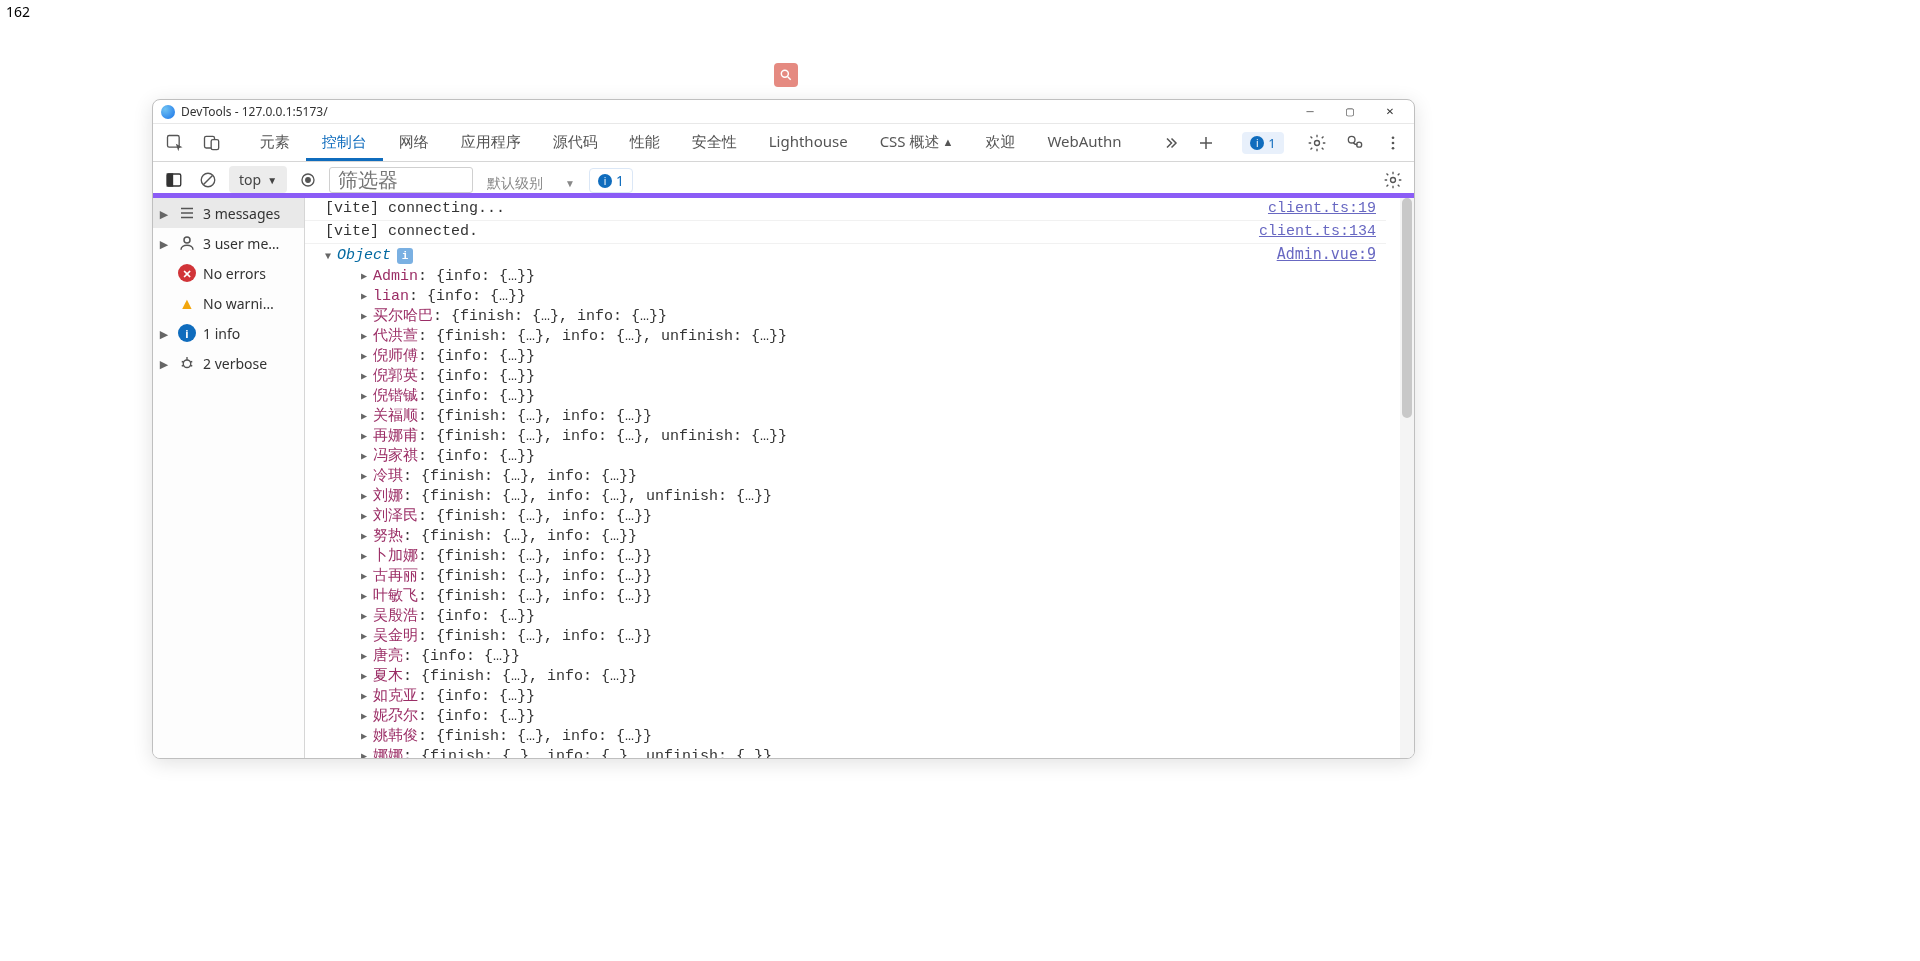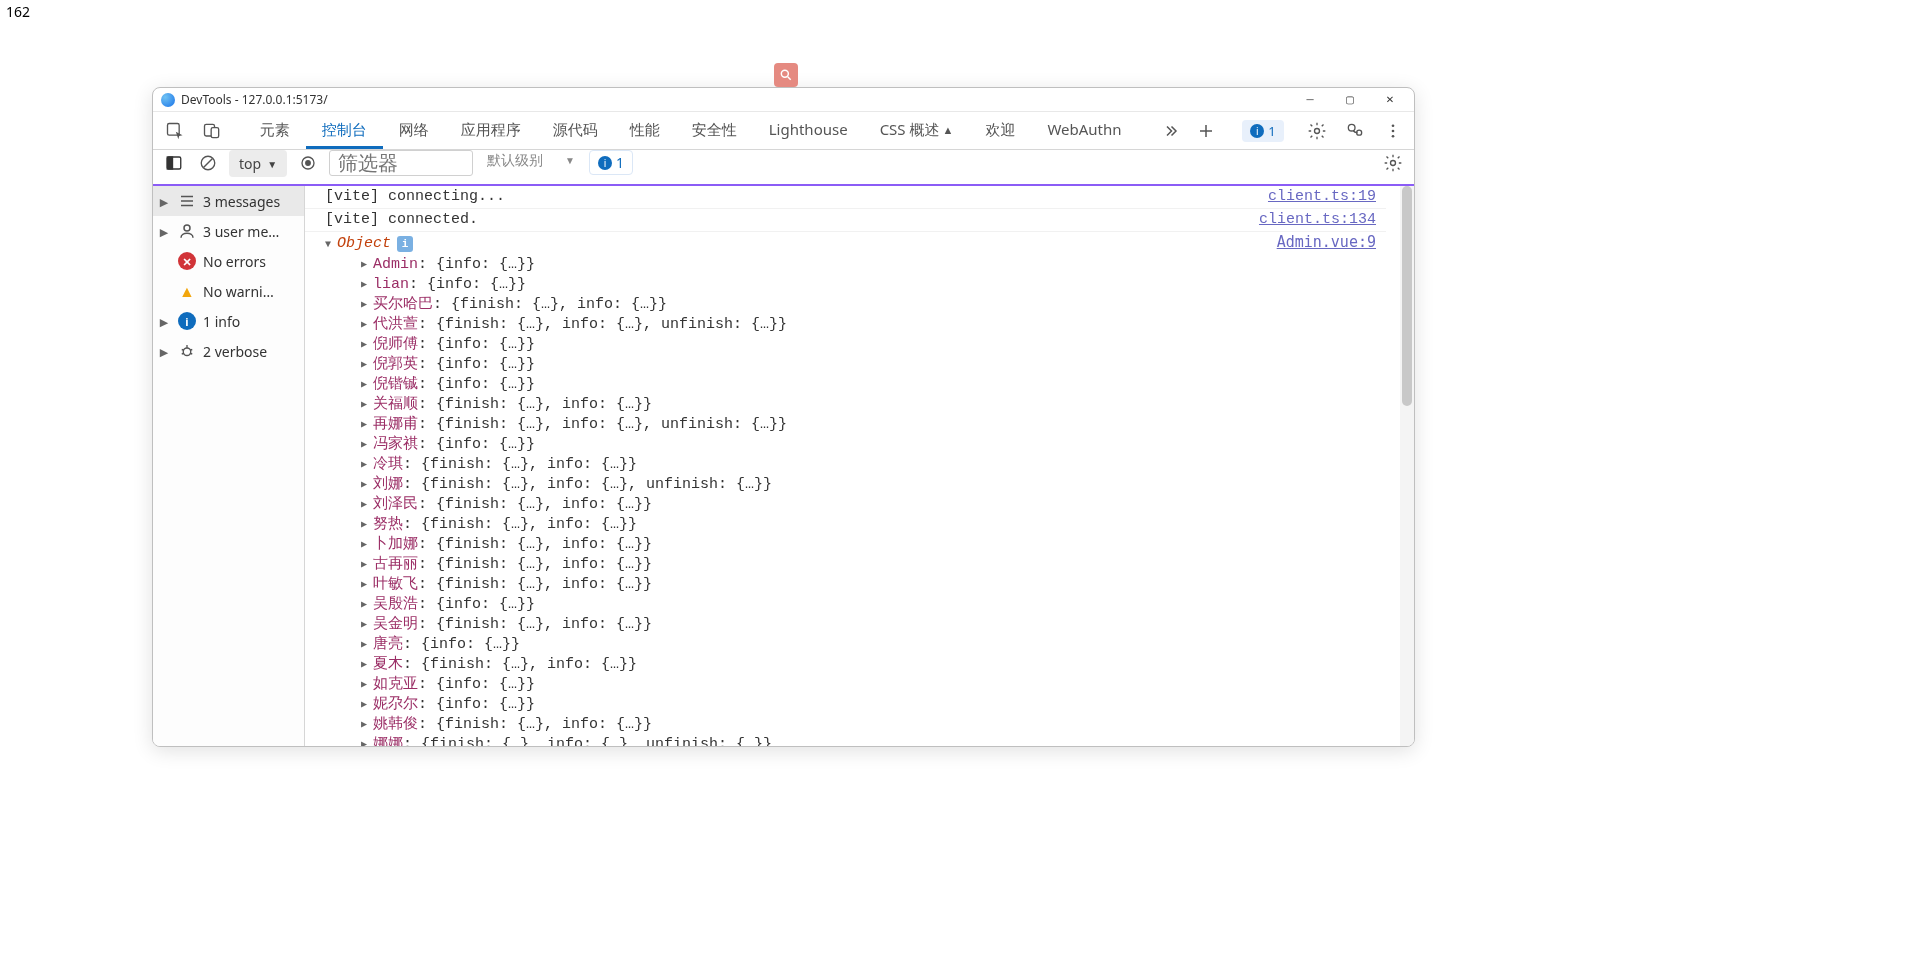--- a/index.html
+++ b/index.html
@@ -29,21 +29,21 @@
     border-radius: 4px;
     display: flex;
     align-items: center;
     justify-content: center;
     z-index: 20;
   }
   .floating-search svg { width: 14px; height: 14px; }
 
   .devtools-window {
     position: absolute;
-    top: 87px;
+    top: 99px;
     left: 152px;
     width: 1263px;
     height: 660px;
     background: #fff;
     border: 1px solid #bfbfbf;
     border-radius: 8px;
     box-shadow: 0 4px 20px rgba(0,0,0,0.12);
     overflow: hidden;
     display: flex;
     flex-direction: column;
@@ -119,22 +119,22 @@
   .badge-pill .dot { width:14px;height:14px;border-radius:50%;background:#0f6cbd;display:flex;align-items:center;justify-content:center;color:#fff;font-size:10px;}
   .top-right-icon {
     width: 30px; height: 30px;
     display:flex; align-items:center; justify-content:center;
     color: #555;
   }
 
   
   .filterbar {
     height: 36px;
-    display:flex; align-items:flex-start;
-    border-bottom: 2px solid #8b5cf6;
+    display:flex; align-items:flex-end;
+    border-bottom: 5px solid #8b5cf6;
     padding: 0 8px;
     gap: 8px;
     font-size: 14px;
     color: #555;
   }
   .filterbar .fb-icon {
     width: 26px; height:26px;
     display:flex; align-items:center; justify-content:center;
   }
   .context-select {
@@ -242,21 +242,21 @@
   .log-line .msg { flex:1; white-space: pre; color:#333;}
   .log-line .src { color:#6868c2; text-decoration: underline; cursor:pointer; }
   .obj-block {
     padding: 0 0 0 20px;
   }
   .obj-head {
     display:flex; align-items: baseline;
     padding: 0 10px 0 0;
   }
   .obj-head .arrow { color:#666; font-size:10px; padding-right:6px; }
-  .obj-head .obj-lbl { color:#c2410c; font-style: italic; }
+  .obj-head .obj-lbl { color:#0369a1; font-style: italic; }
   .obj-head .info-badge {
     margin-left:6px;
     width:16px;height:16px;border-radius:3px;
     background:#7ab0e2;color:#fff;
     display:inline-flex;align-items:center;justify-content:center;
     font-size:11px;font-style:normal;font-weight:bold;
   }
   .obj-head .src {
     margin-left:auto;
     color:#6868c2; text-decoration: underline; cursor:pointer;

